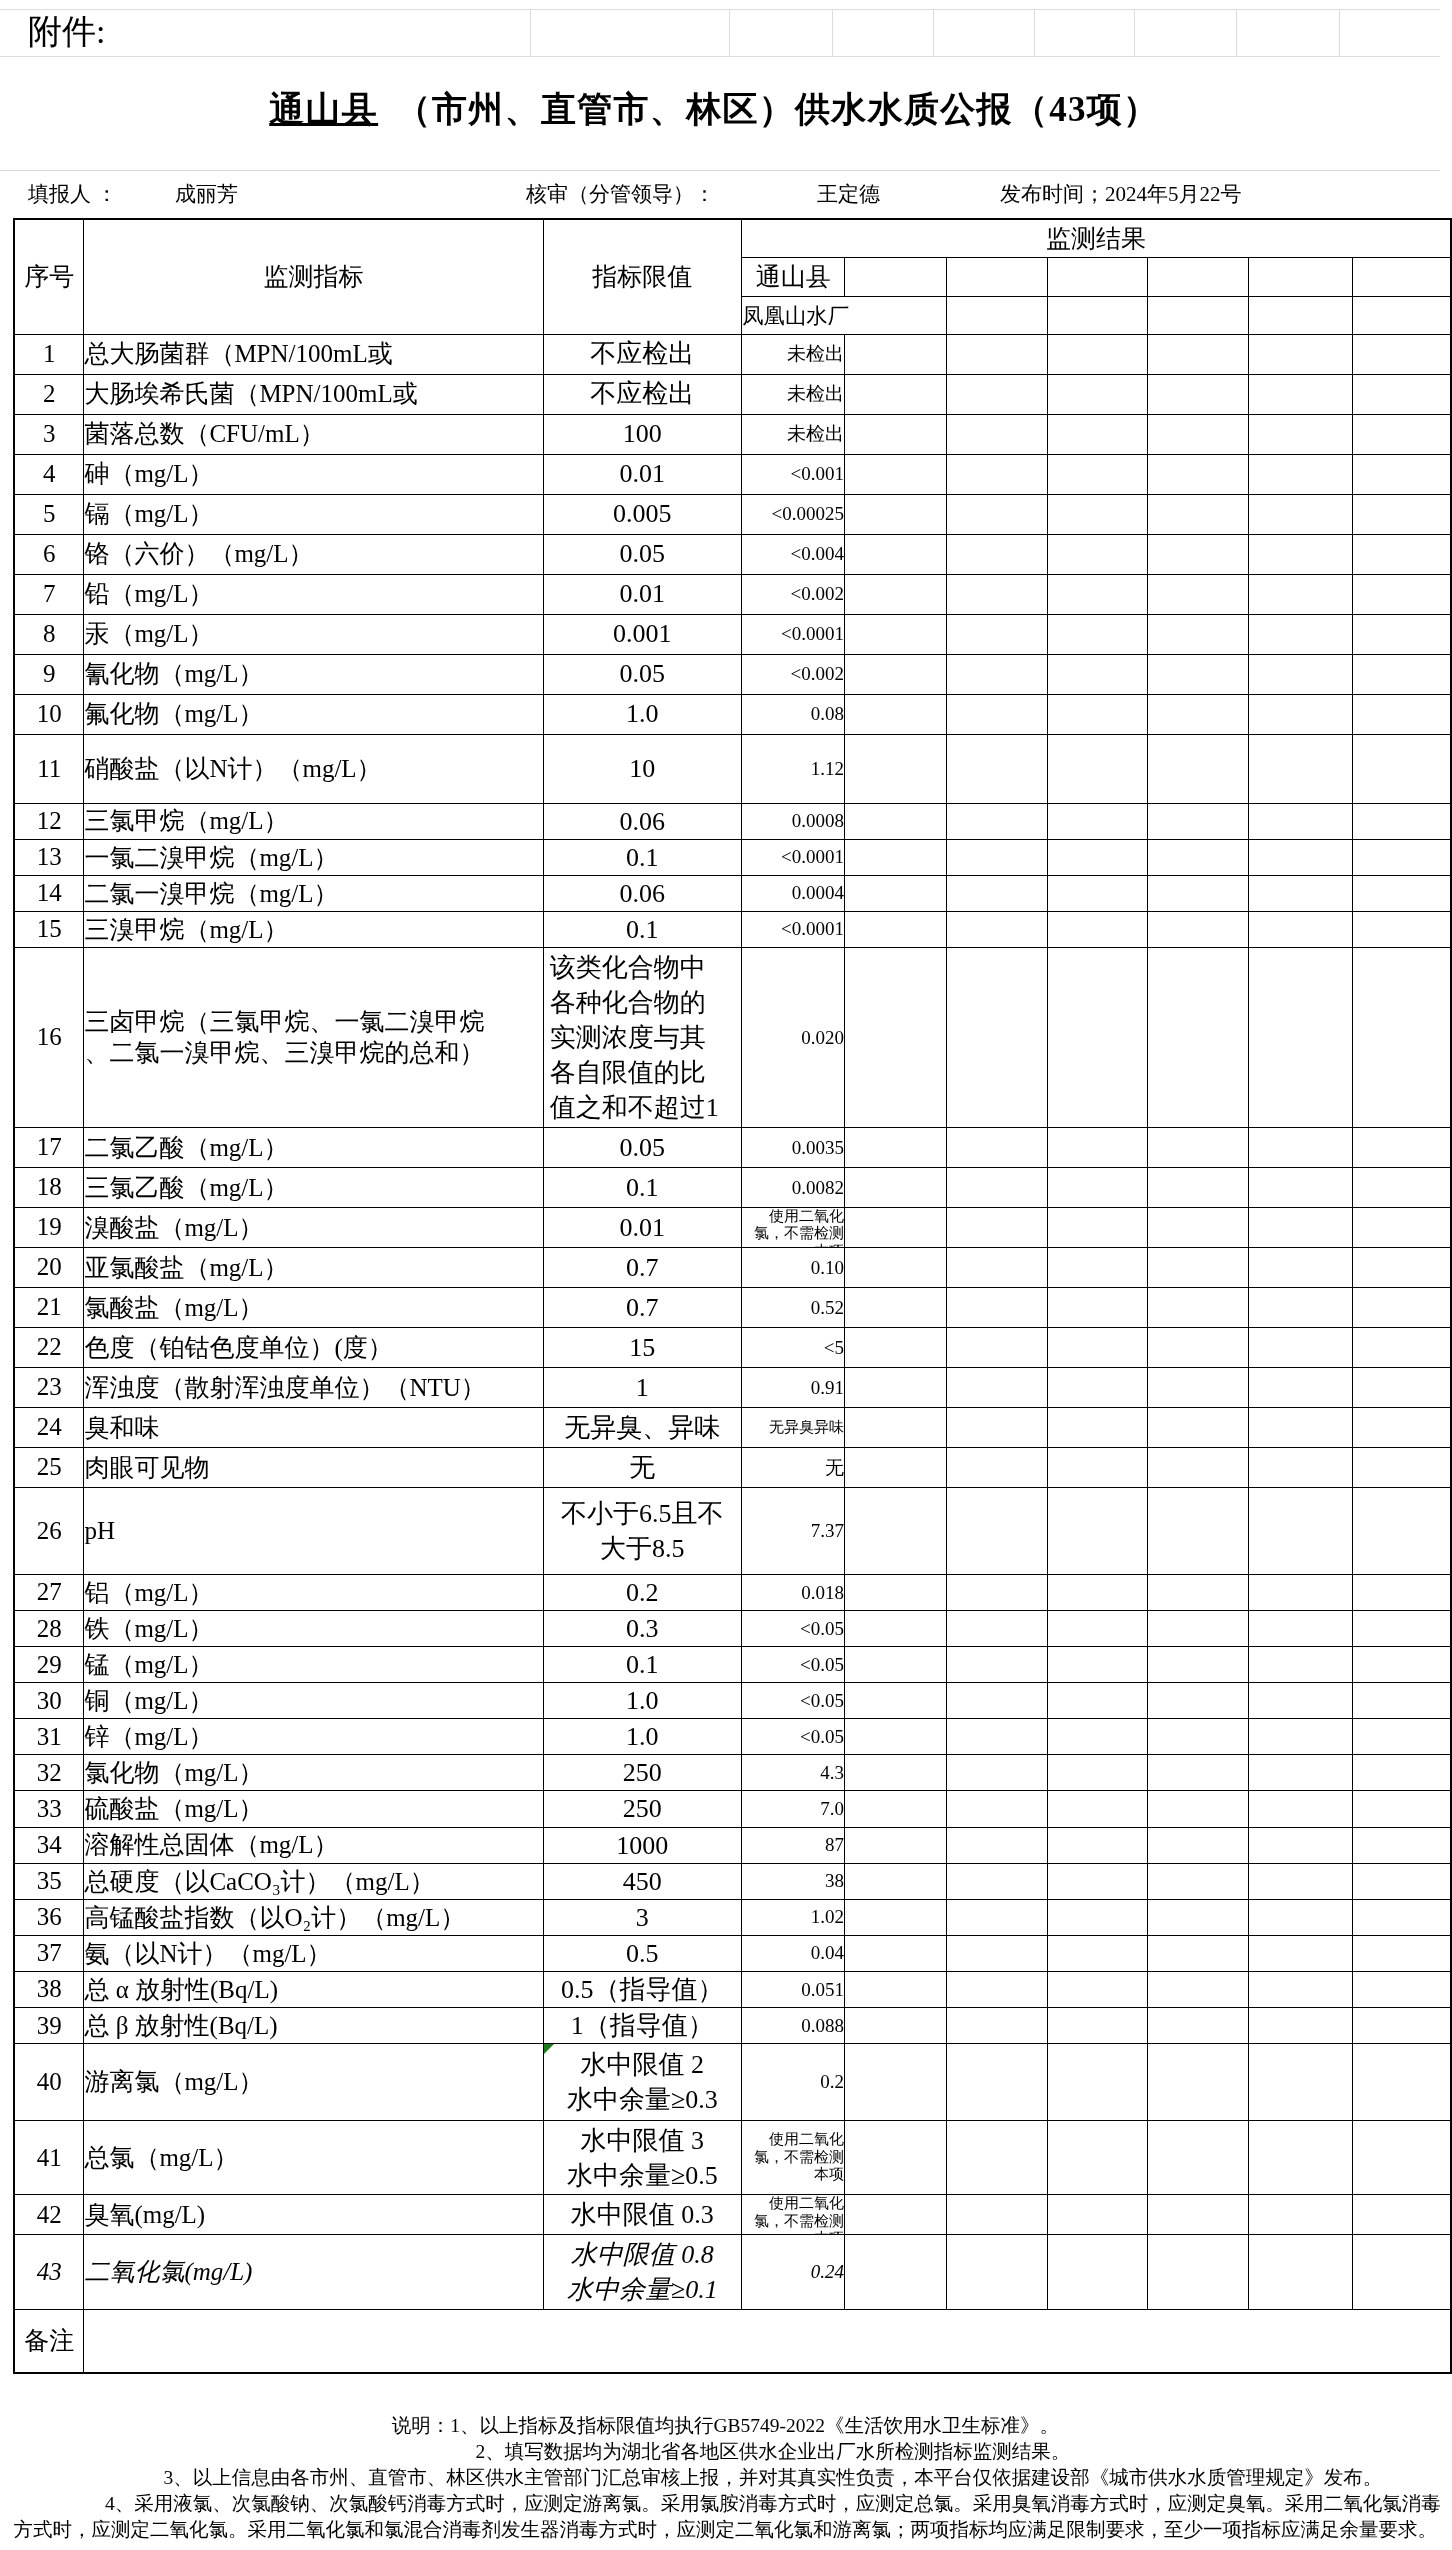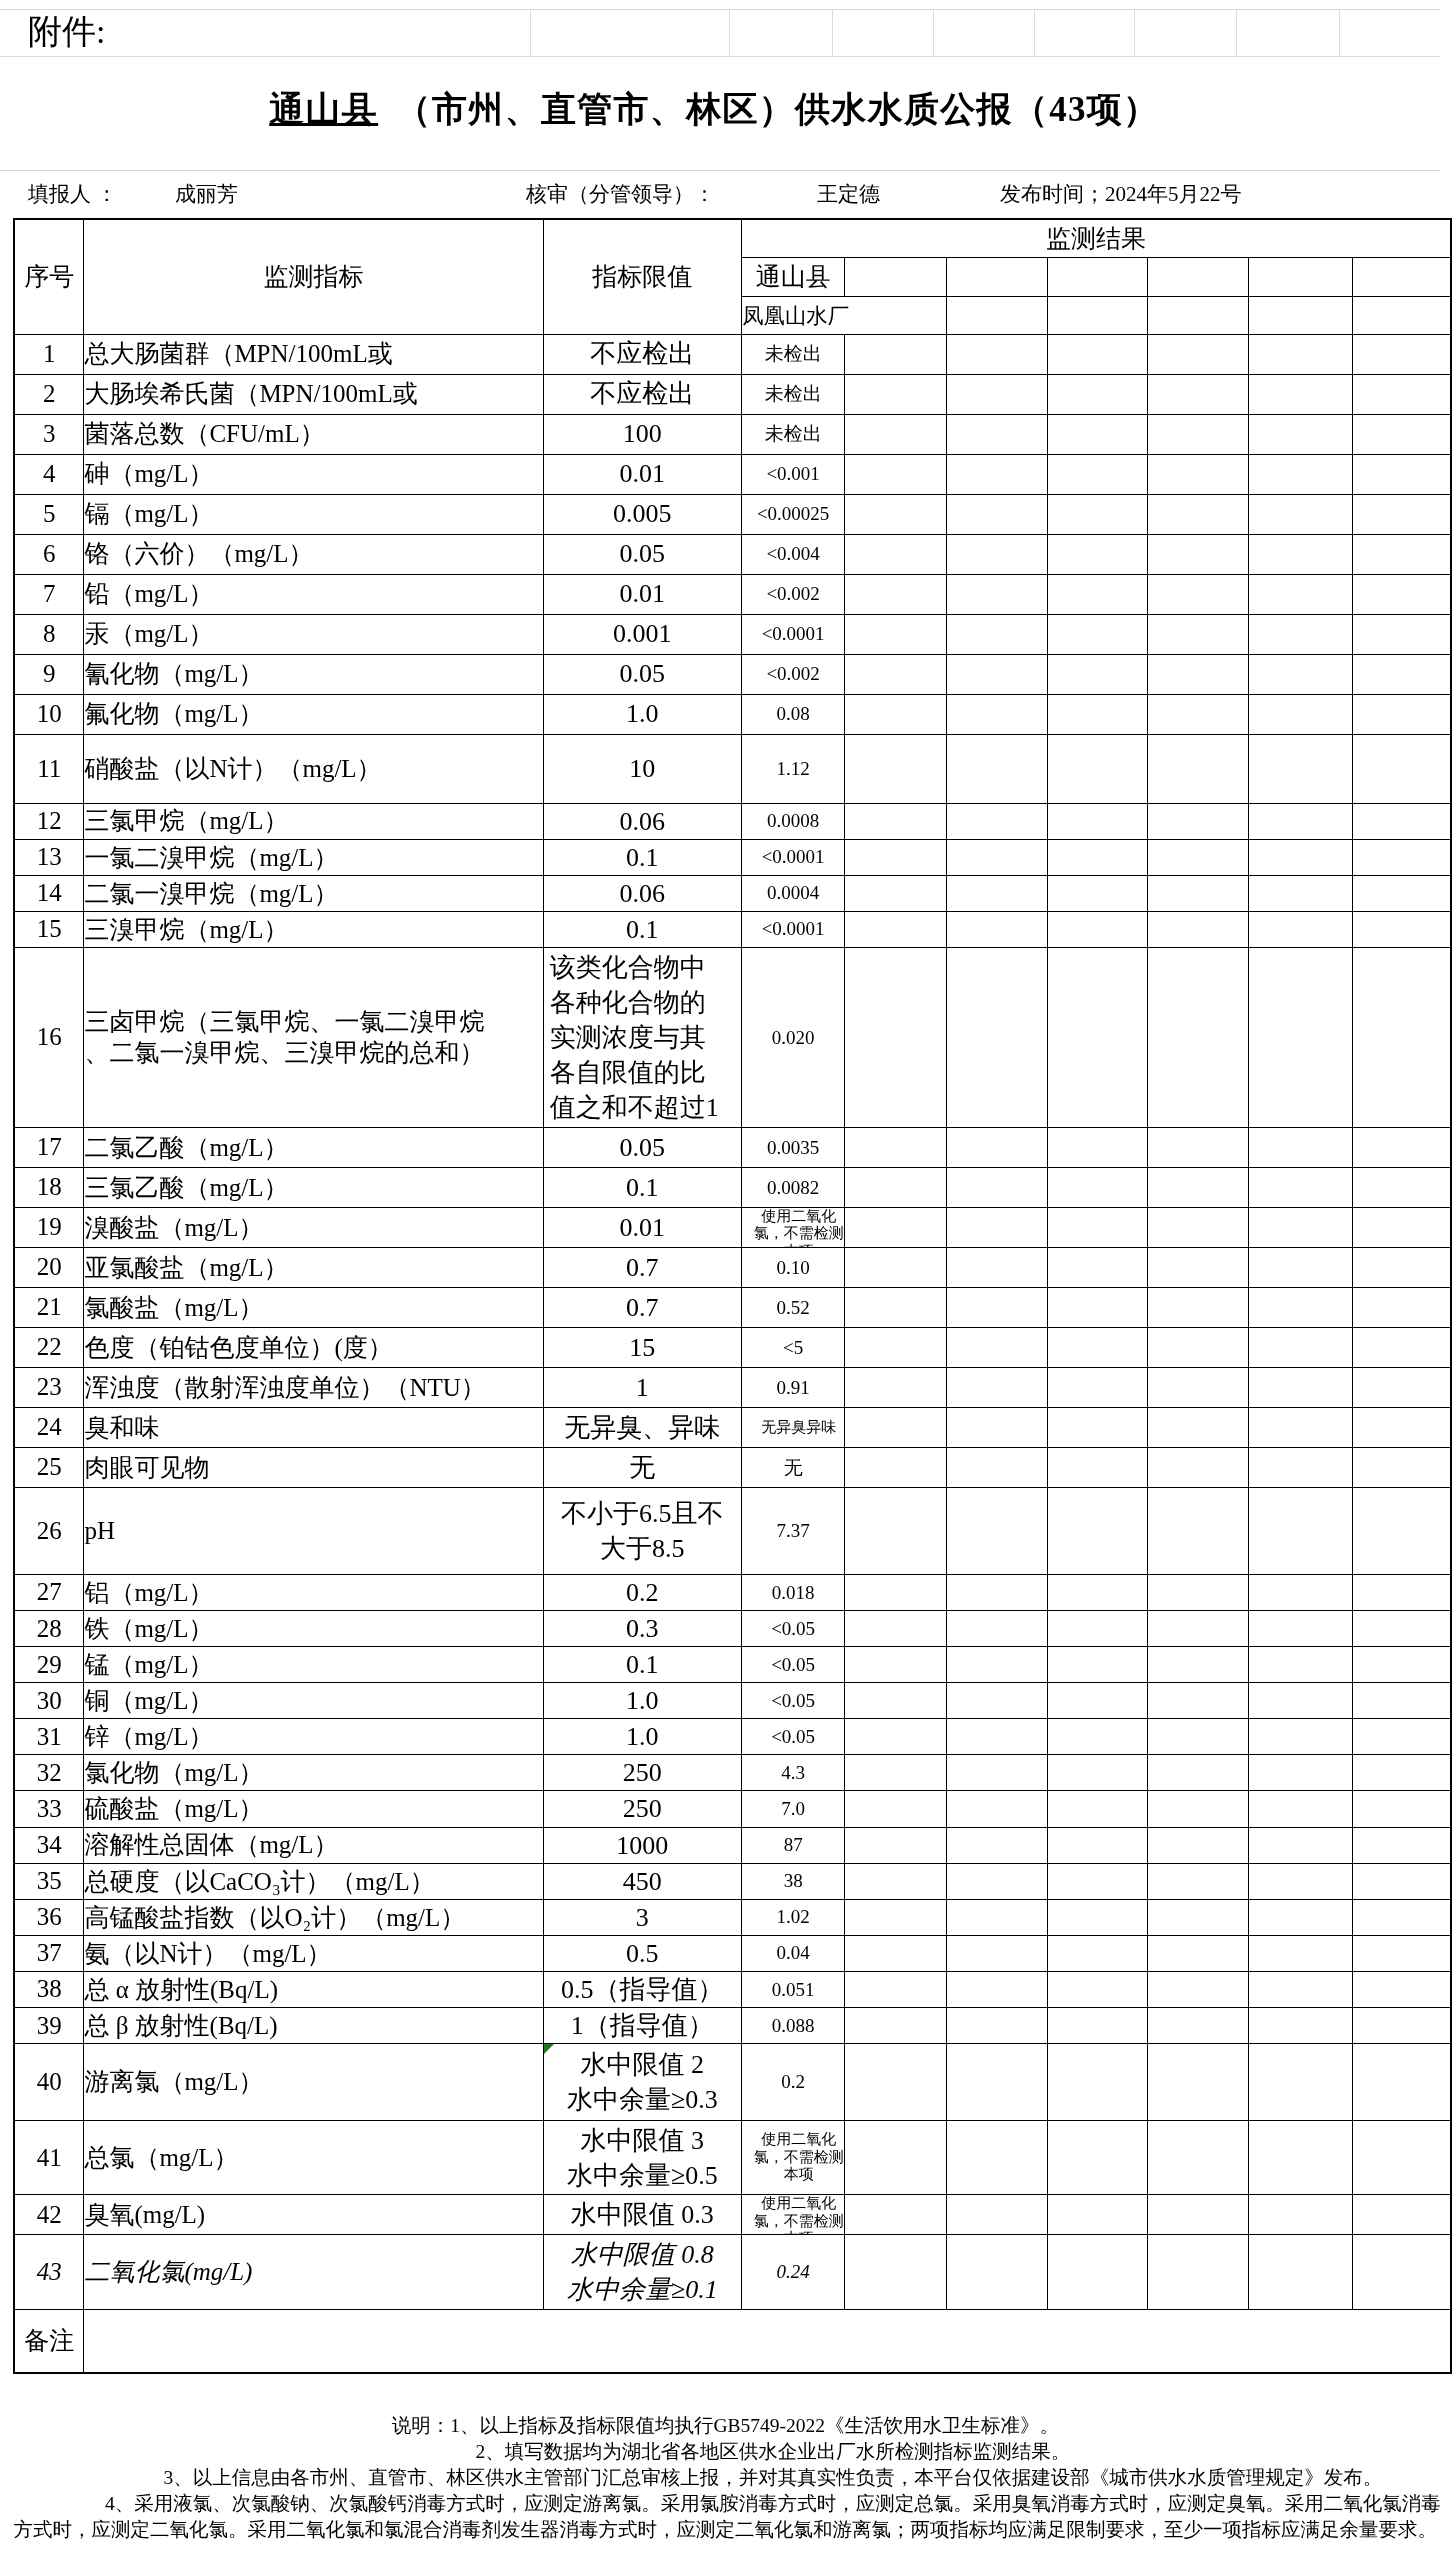--- a/index.html
+++ b/index.html
@@ -48,21 +48,21 @@
   }
   tr.hdr-sub th{border-top-width:1.3px;}
   th.h-main{font-size:25px;}
   th.h-region{font-size:25px;}
   th.h-plant{font-size:21.4px;text-align:left;padding-left:5px;}
   td.c-index{text-align:center;font-size:25px;}
   td.c-indicator{text-align:left;font-size:25px;padding:1.3px 2.5px 1.3px 8.8px;line-height:1.25;white-space:pre-line;}
   td.c-limit{text-align:center;font-size:26px;line-height:1.35;white-space:pre-line;position:relative;}
   td.c-limit.left{text-align:left;padding-left:6.3px;}
   td.c-result{text-align:center;font-size:19px;line-height:1.25;}
-  td.c-result .resdiv{white-space:pre-line;}
+  td.c-result .resdiv{white-space:pre-line;text-align:right;}
   td.c-result .small{font-size:15px;line-height:17.6px;margin-left:11px;}
   td.c-result .clip{height:39px;overflow:hidden;}
   td.c-remark-label{text-align:center;font-size:25px;}
   .green-tri{
     position:absolute;left:0;top:0;width:0;height:0;
     border-top:10px solid #1d7a1d;border-right:10px solid transparent;
   }
   
   .notes{
     position:absolute;left:6.3px;top:2413px;width:1438px;

